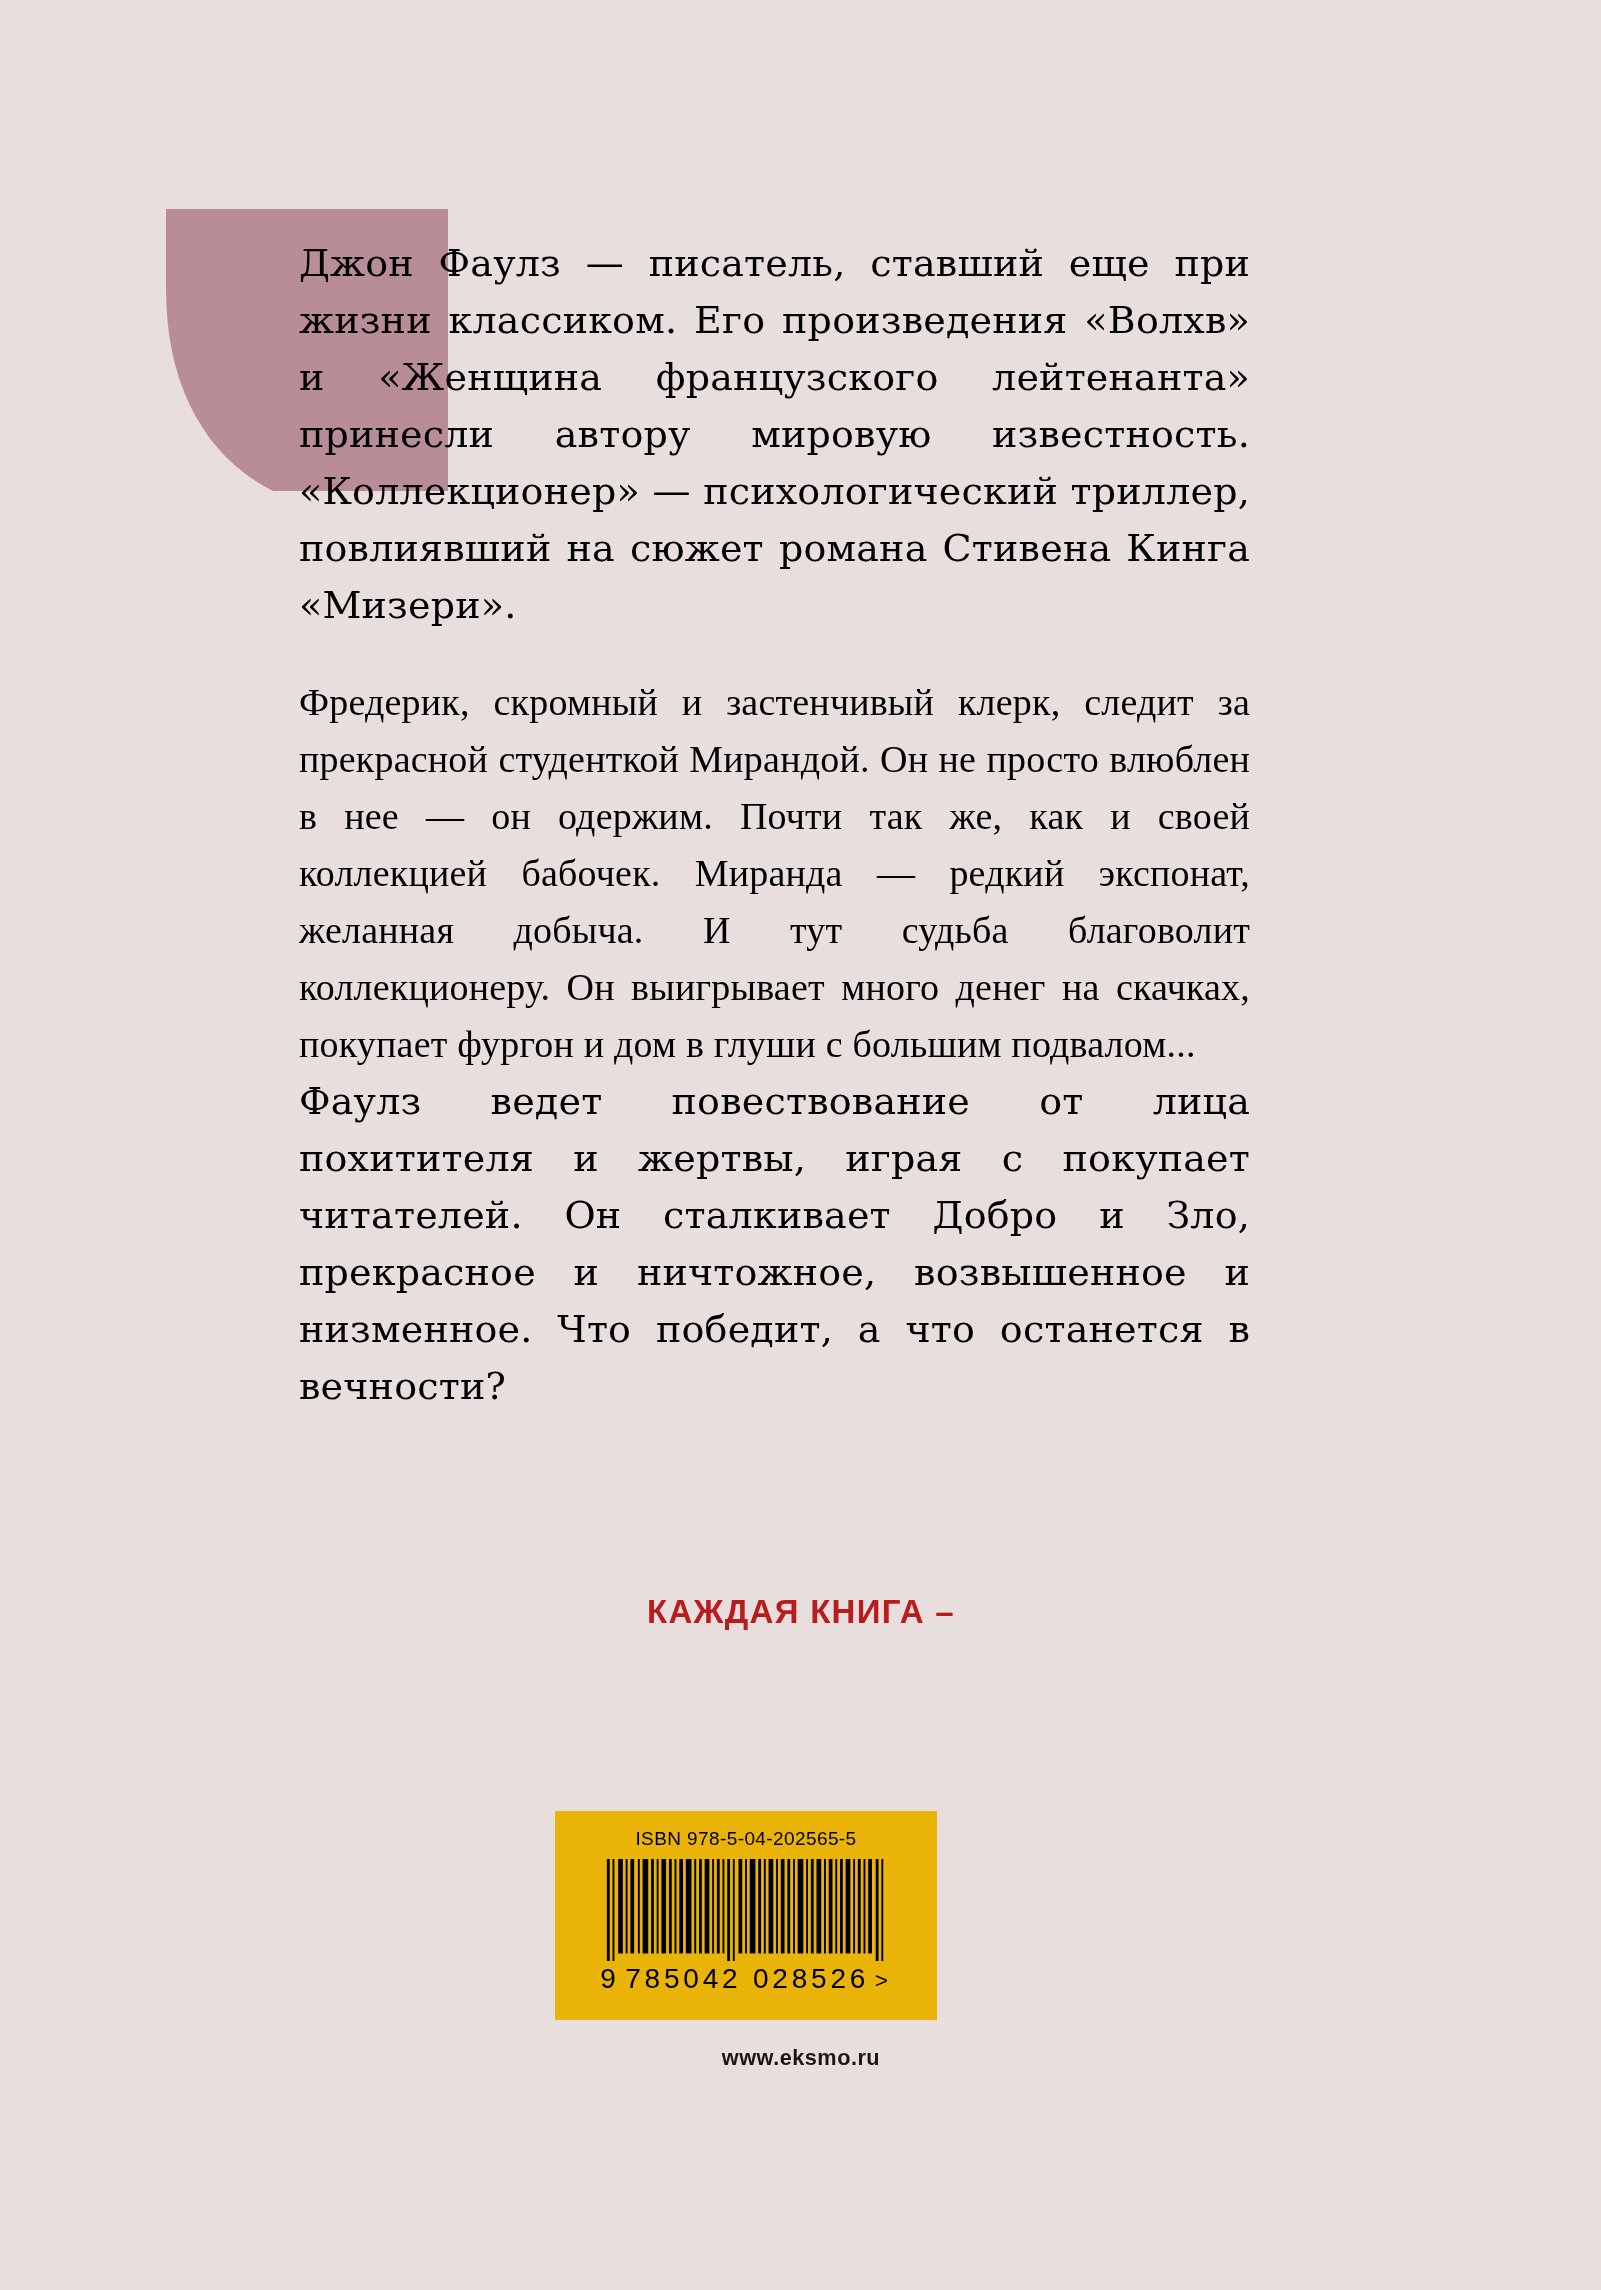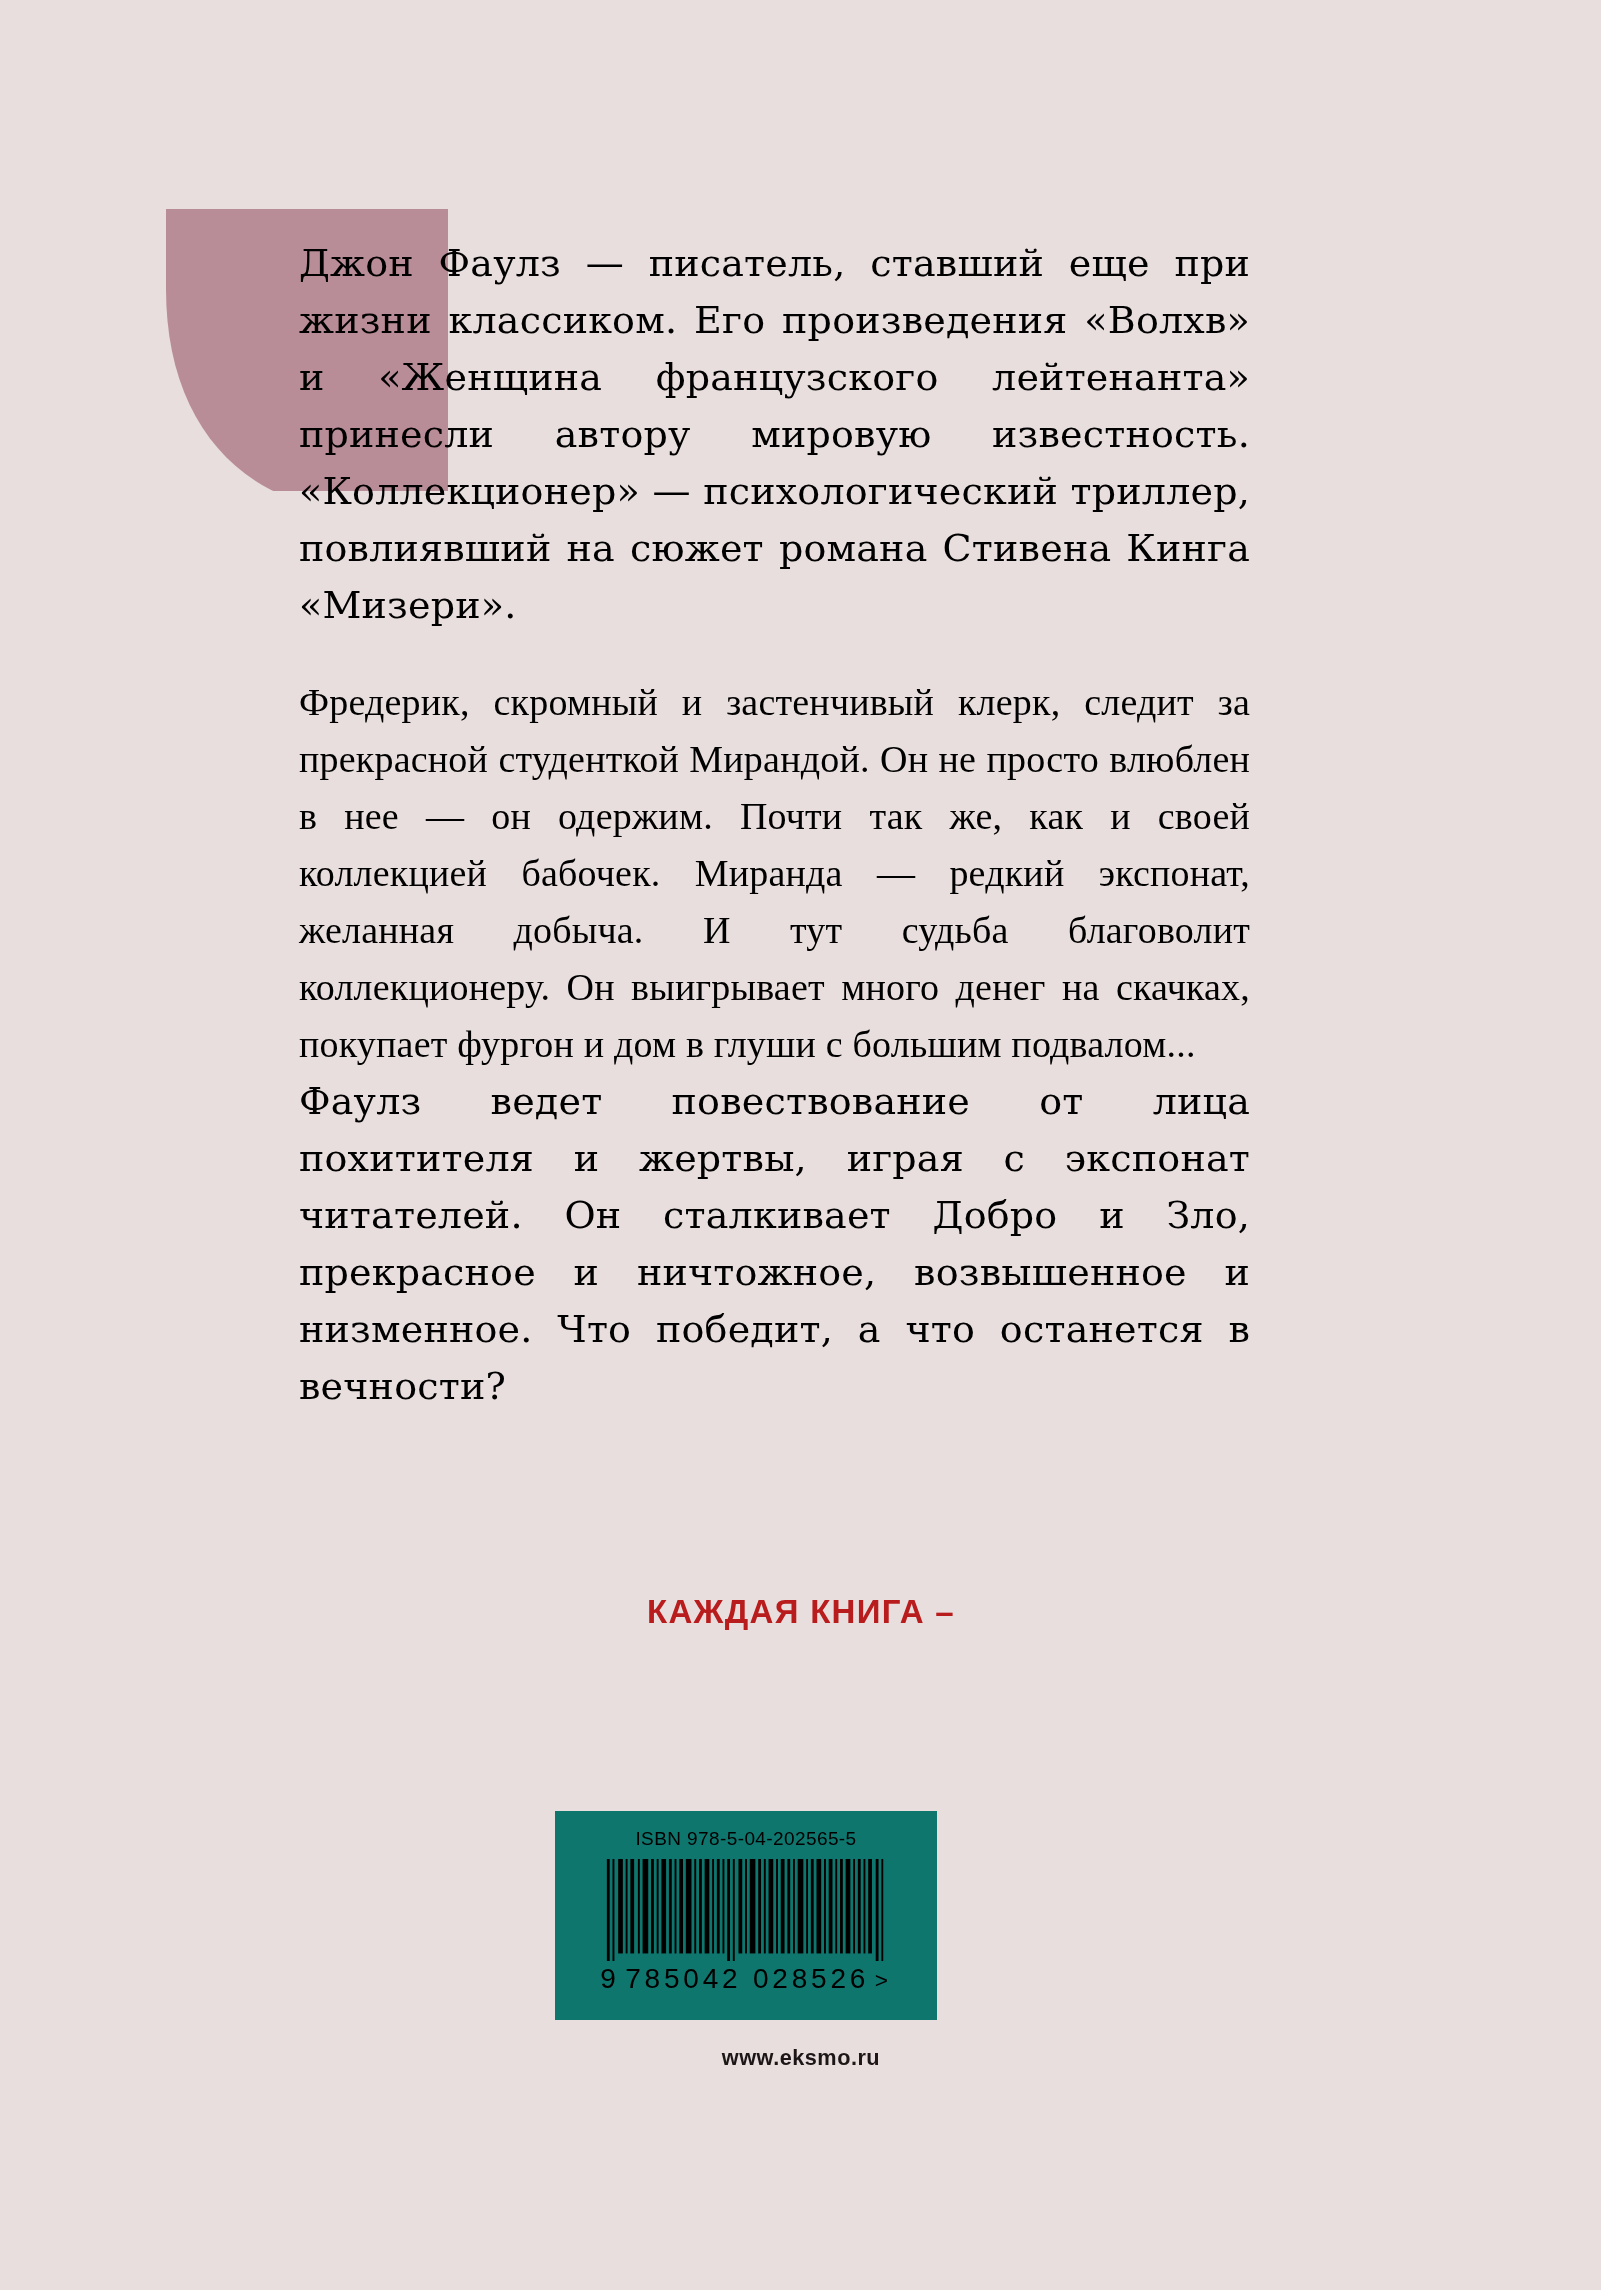--- a/index.html
+++ b/index.html
@@ -70,21 +70,21 @@
     letter-spacing: 1.3px;
     color: #b91c1c;
   }
 
   .barcode-block {
     position: absolute;
     left: 555px;
     top: 1811px;
     width: 382px;
     height: 209px;
-    background: #0f766e;
+    background: #eab308;
     display: flex;
     flex-direction: column;
     align-items: center;
   }
   .isbn-text {
     font-family: "Liberation Sans", sans-serif;
     font-size: 19px;
     color: #000;
     margin-top: 17px;
     letter-spacing: 0.4px;
@@ -124,21 +124,21 @@
 </head>
 <body>
 
 <div class="page">
 
   <div class="blob"></div>
 
   <div class="copy">
     <p>Джон Фаулз — писатель, ставший еще при жизни классиком. Его произведения «Волхв» и «Женщина французского лейтенанта» принесли автору мировую известность. «Коллекционер» — психологический триллер, повлиявший на сюжет романа Стивена Кинга «Мизери».</p>
     <p class="tight">Фредерик, скромный и застенчивый клерк, следит за прекрасной студенткой Мирандой. Он не просто влюблен в нее — он одержим. Почти так же, как и своей коллекцией бабочек. Миранда — редкий экспонат, желанная добыча. И тут судьба благоволит коллекционеру. Он выигрывает много денег на скачках, покупает фургон и дом в глуши с большим подвалом...</p>
-    <p>Фаулз ведет повествование от лица похитителя и жертвы, играя с экспонат читателей. Он сталкивает Добро и Зло, прекрасное и ничтожное, возвышенное и низменное. Что победит, а что останется в вечности?</p>
+    <p>Фаулз ведет повествование от лица похитителя и жертвы, играя с покупает читателей. Он сталкивает Добро и Зло, прекрасное и ничтожное, возвышенное и низменное. Что победит, а что останется в вечности?</p>
   </div>
 
   <div class="slogan">
     <div>КАЖДАЯ КНИГА –</div>
   </div>
 
   <div class="barcode-block">
     <div class="isbn-text">ISBN 978-5-04-202565-5</div>
     <svg class="bars" viewBox="0 0 300 108" preserveAspectRatio="none">
       <g fill="#000">

